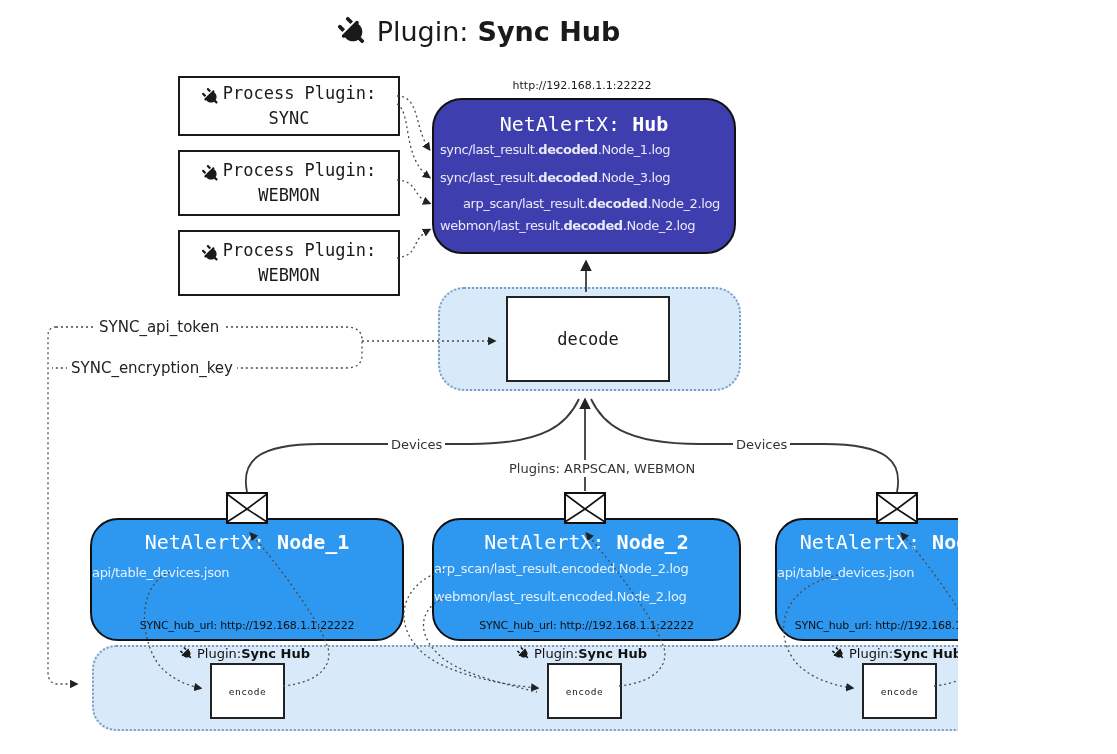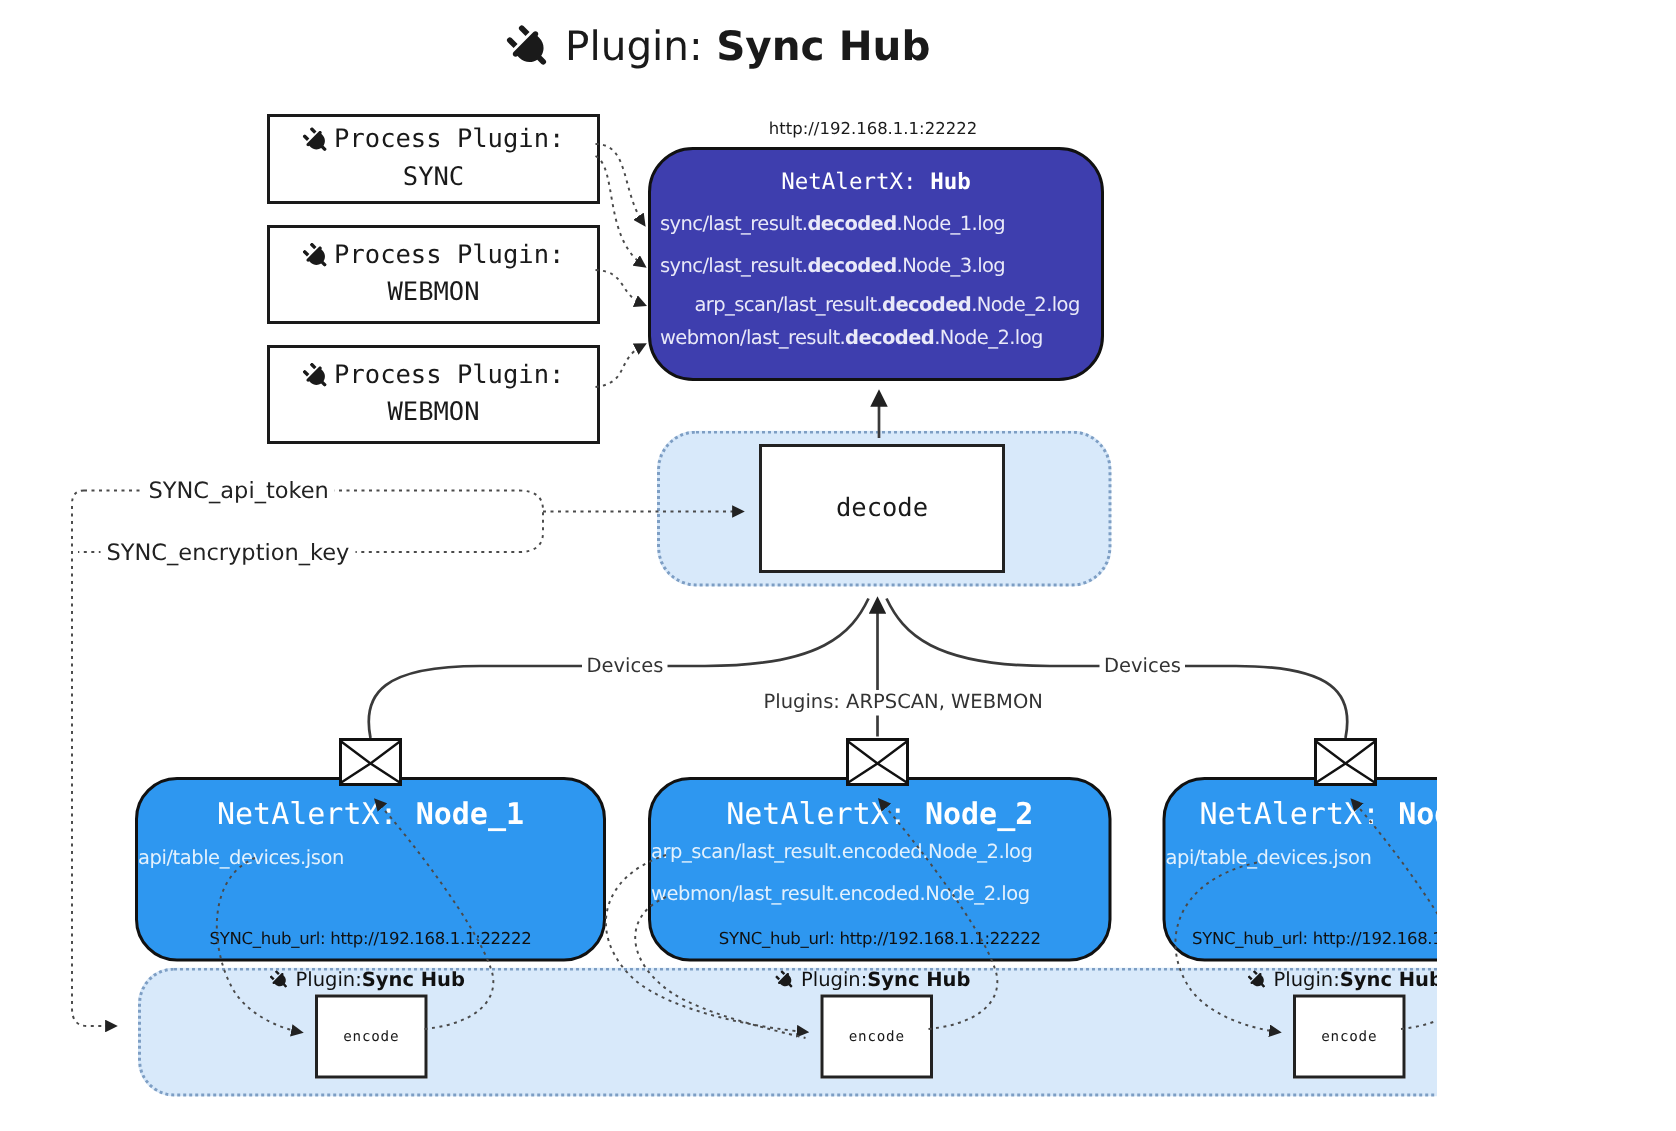--- a/index.html
+++ b/index.html
@@ -13,30 +13,30 @@
   .title b{font-weight:700;}
   .plug{fill:#1a1a1a;transform:rotate(-45deg);flex:none;}
   .plug-lg{width:30px;height:30px;}
   .plug-sm{width:18px;height:18px;}
   .plug-xs{width:13px;height:13px;margin-right:4px;}
 
   
   .pbox{left:178px;width:218px;background:#fff;border:2px solid #1a1a1a;z-index:2;
         display:flex;flex-direction:column;align-items:center;justify-content:center;
         font-size:17px;line-height:1.45;}
-  .pbox .l1{display:flex;align-items:center;gap:3px;}
+  .pbox .l1{display:flex;align-items:flex-end;gap:3px;}
   #pbox-sync{top:76px;height:56px;}
   #pbox-arpscan{top:150px;height:62px;}
   #pbox-webmon{top:230px;height:62px;}
 
   
   .hub-url{left:432px;top:79px;width:300px;text-align:center;font-size:11px;z-index:2;}
   .hub{left:432px;top:98px;width:300px;height:152px;background:#3e3eae;border:2px solid #111;
        border-radius:30px;z-index:2;}
-  .hub-title{left:0;right:0;top:12px;text-align:center;font-size:15px;color:#fff;}
+  .hub-title{left:0;right:0;top:12px;text-align:center;font-size:20px;color:#fff;}
   .hub-log{left:6px;height:20px;font-size:13px;letter-spacing:-0.4px;color:#e9e9f8;white-space:nowrap;}
   #hlog0{top:42px;} #hlog1{top:70px;} #hlog2{top:96px;margin-left:23px;} #hlog3{top:118px;}
 
   
   .decode-panel{left:438px;top:287px;width:299px;height:100px;background:#d8e9fa;
                 border:2px dotted #7d9ec4;border-radius:26px;z-index:1;}
   .decode-box{left:506px;top:296px;width:160px;height:82px;background:#fff;border:2px solid #222;
               display:flex;align-items:center;justify-content:center;font-size:17px;z-index:2;}
 
   

